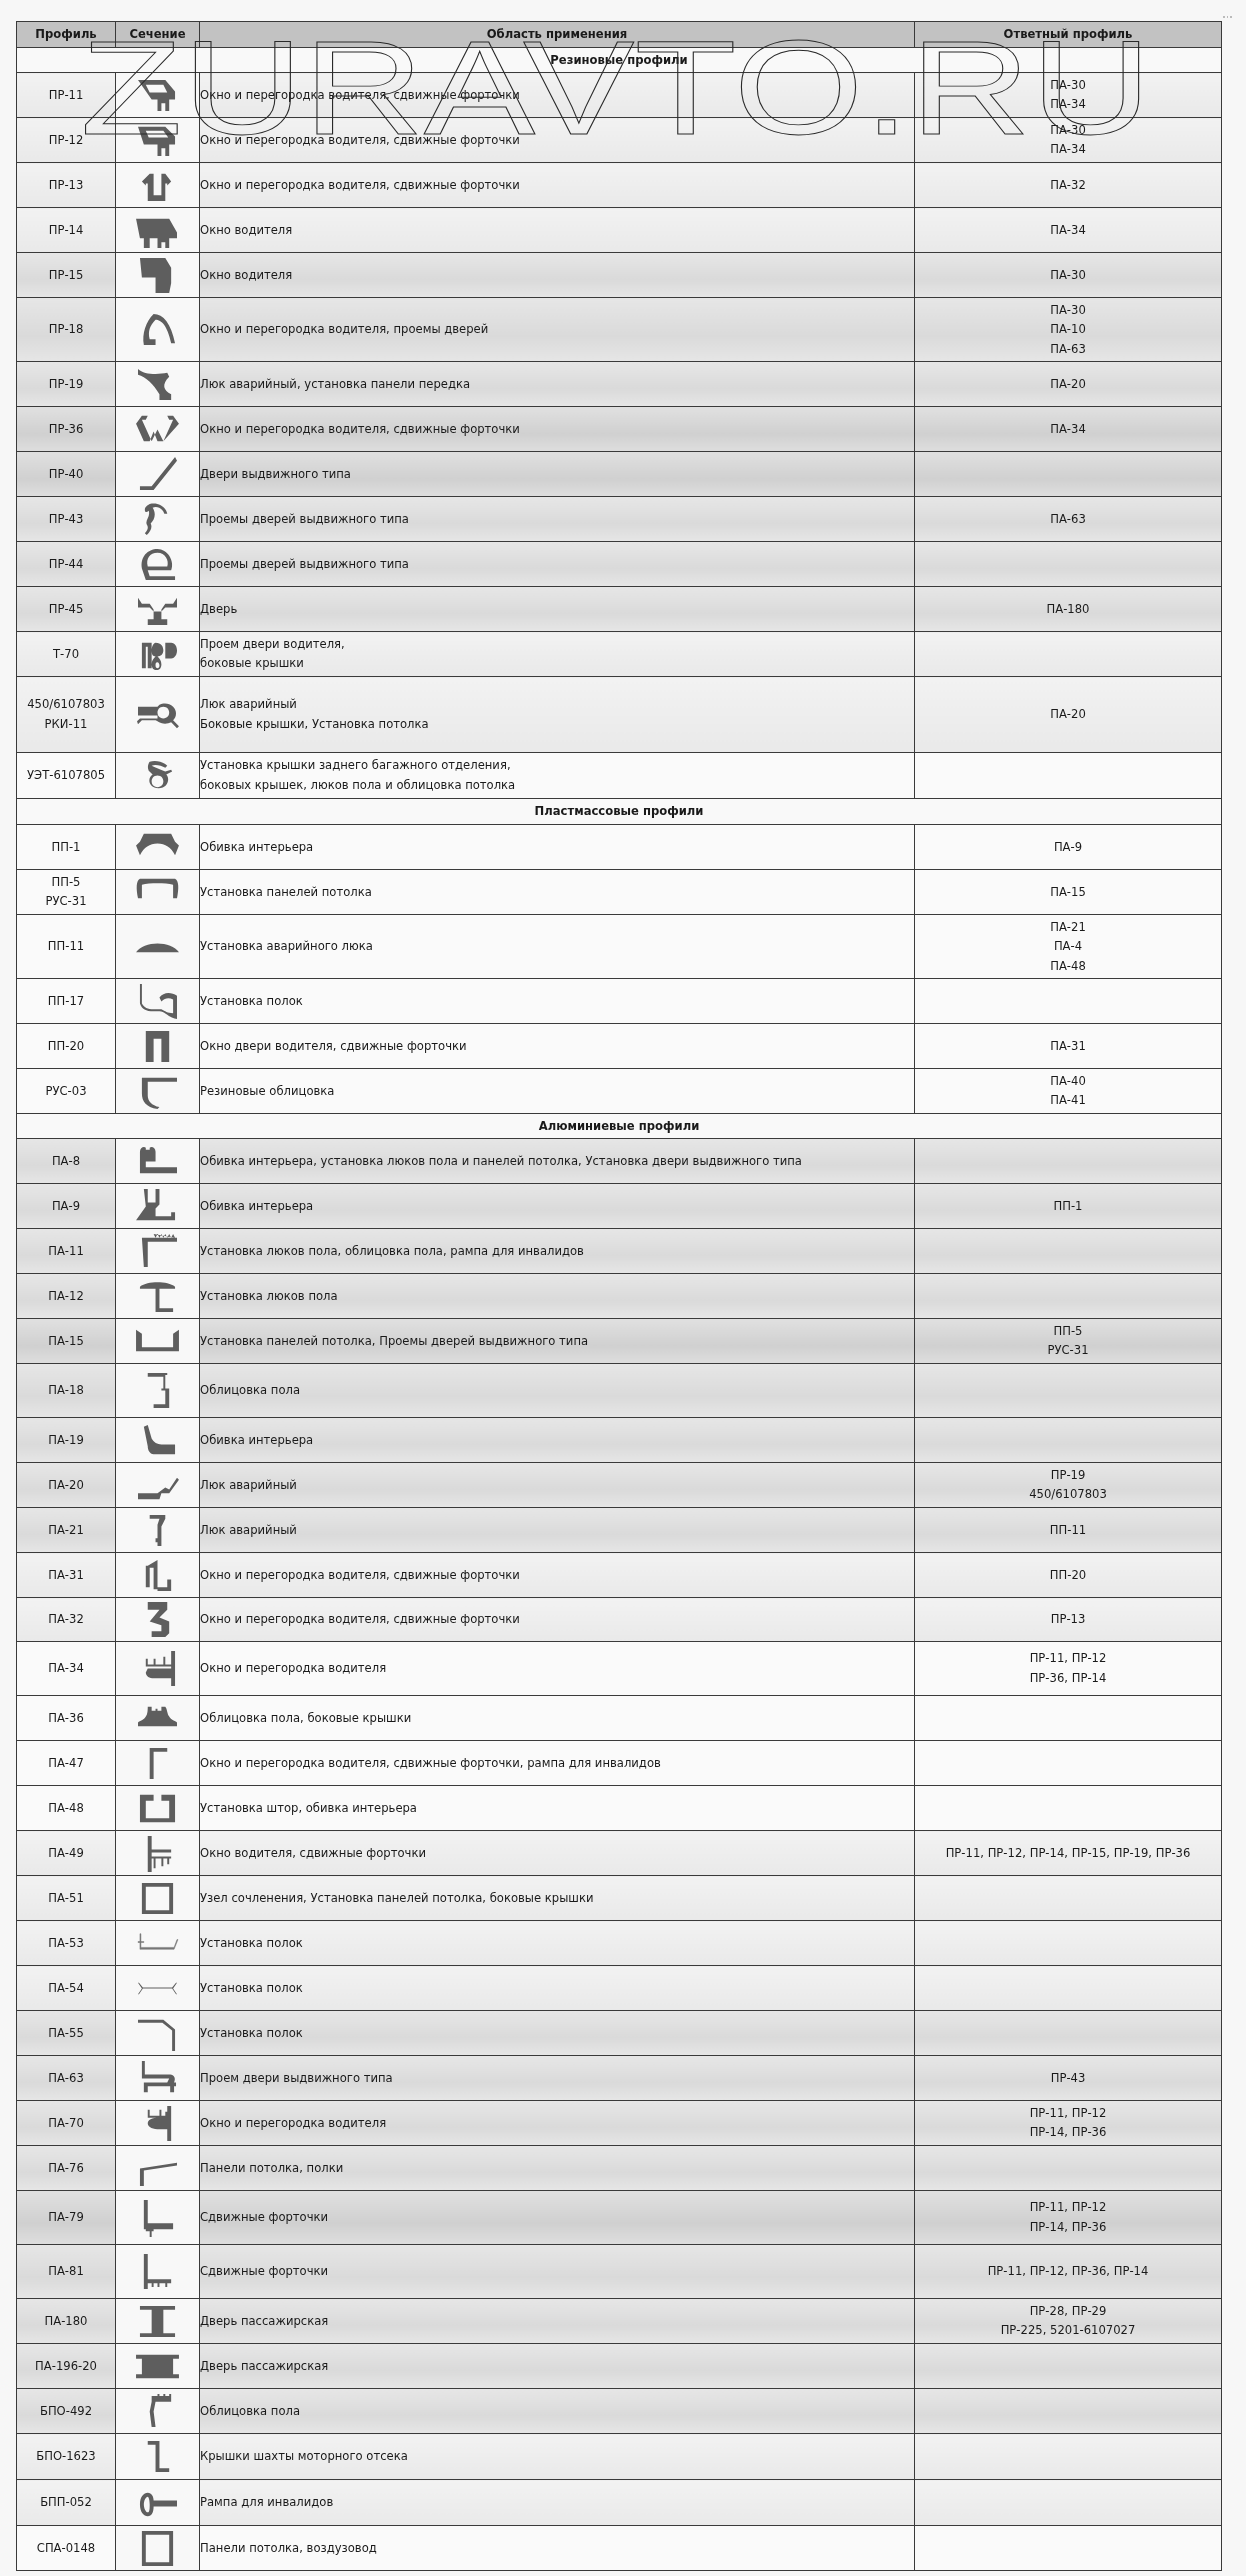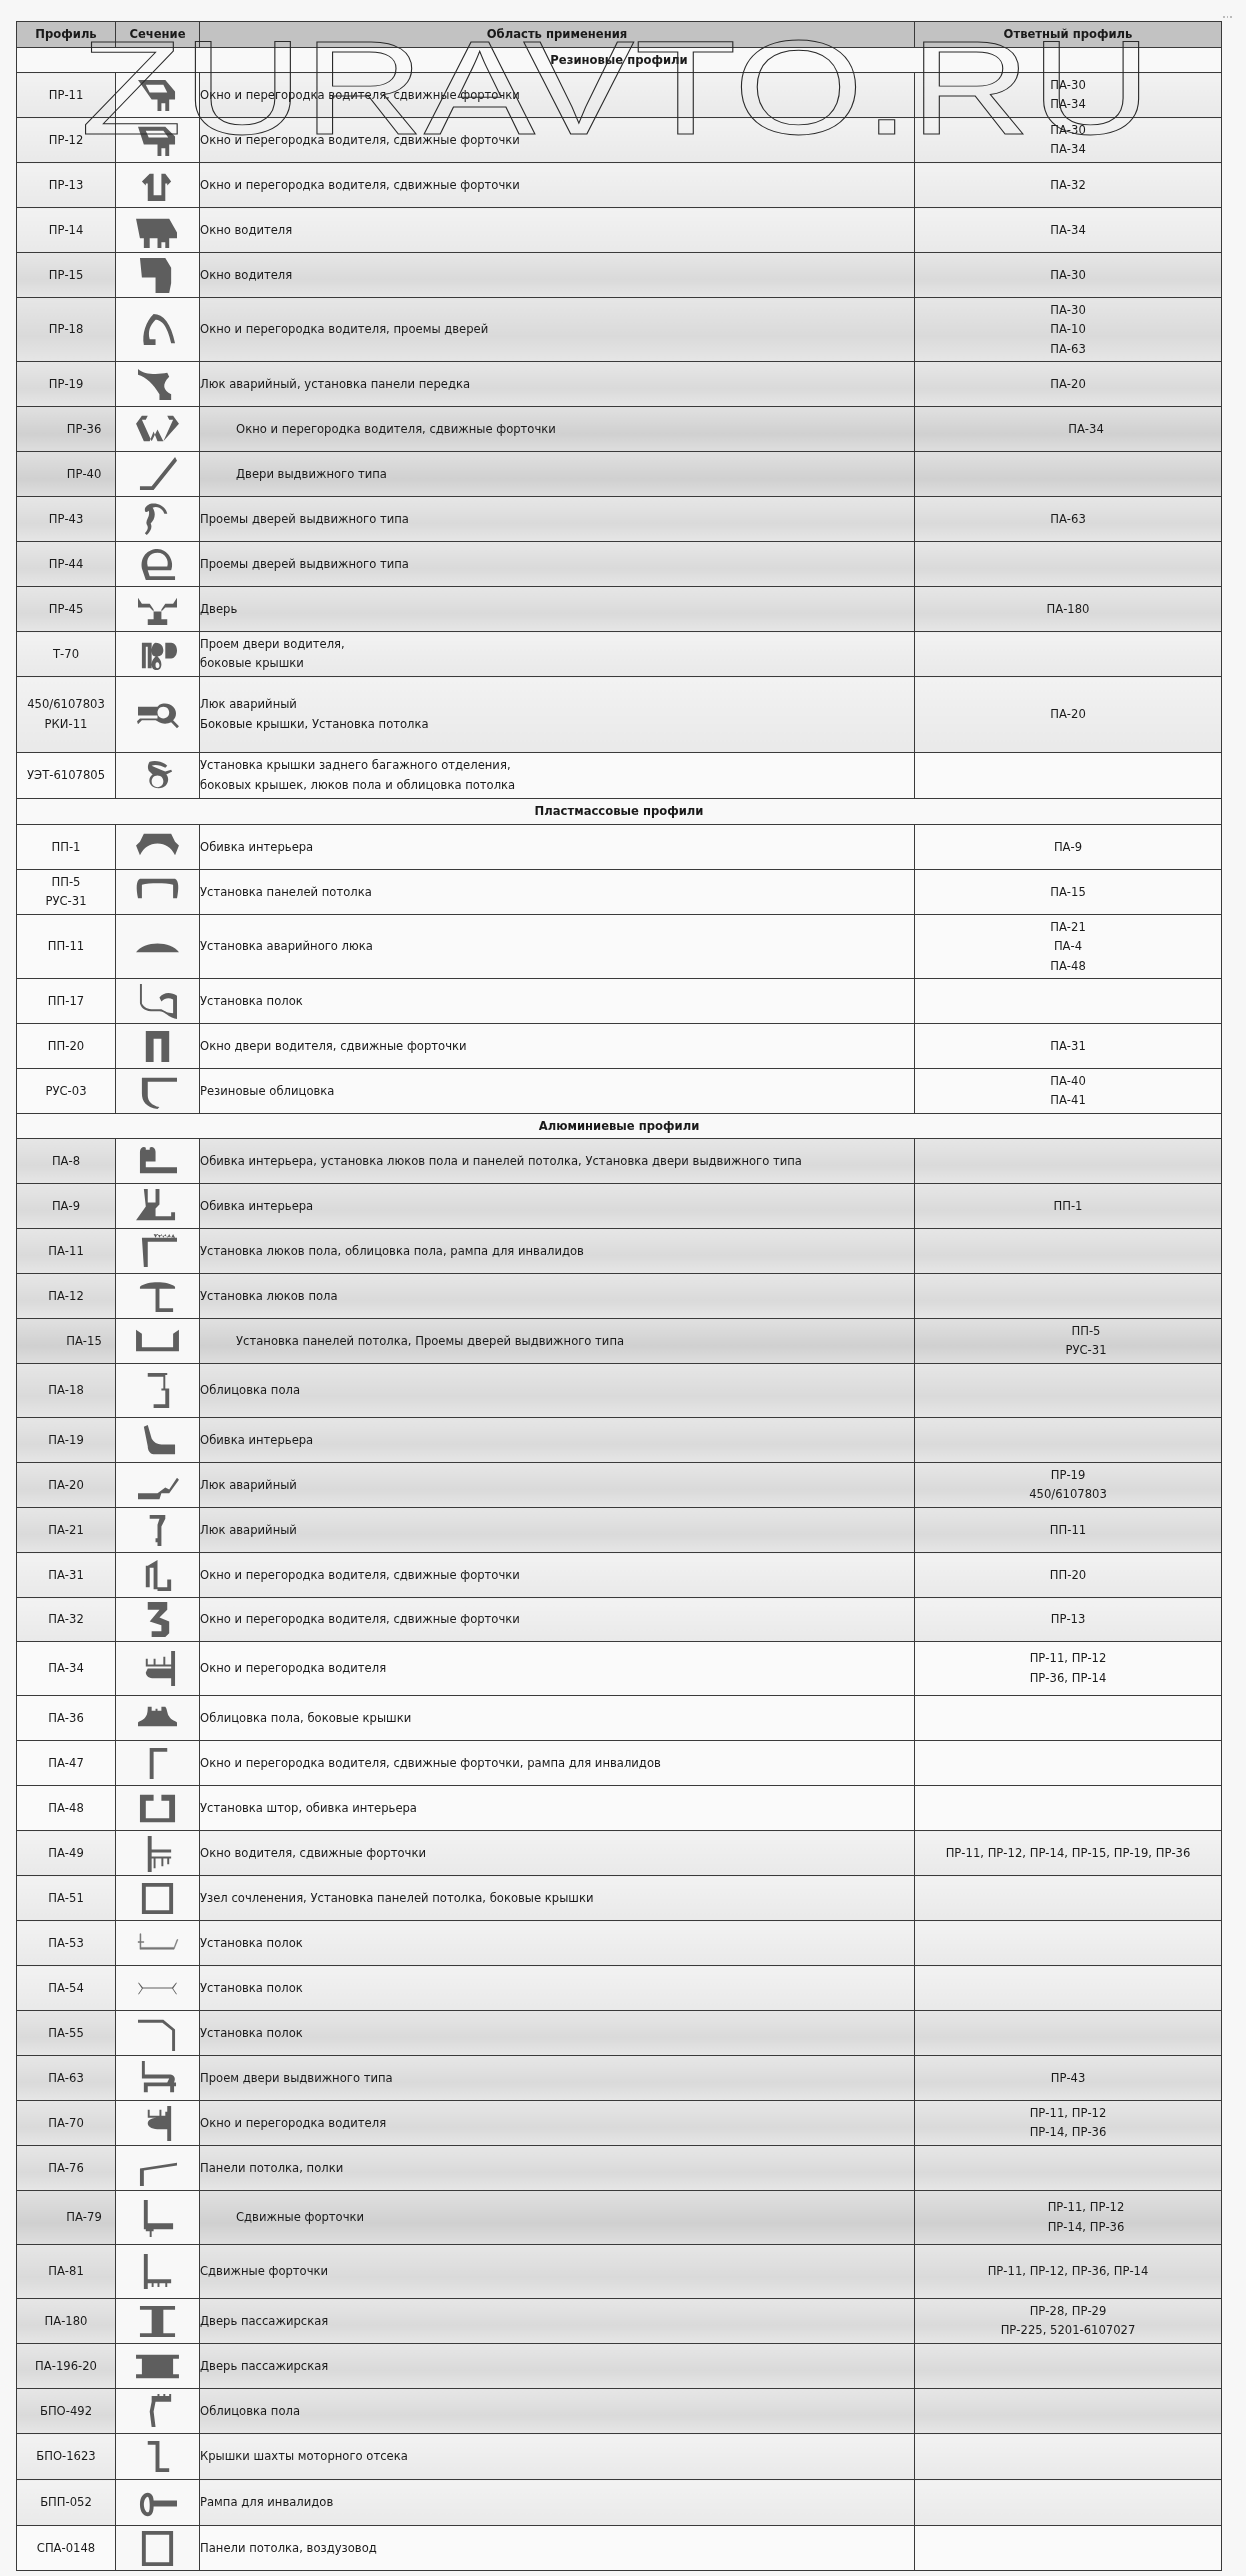--- a/index.html
+++ b/index.html
@@ -25,21 +25,21 @@
   tr.section td { font-weight: bold; text-align: center; background: #f9f9f9; margin-top: 12px; }
   td.code { text-align: center; }
   td.icon { background: #f8f8f8; text-align: center; vertical-align: middle; }
   td.icon svg { display: block; margin: 0 auto; }
   td.app { text-align: left; padding-left: 1.8px; }
   td.mate { text-align: center; }
   .line { display: block; white-space: nowrap; }
   tr.t0 td:not(.icon) { background: #fafafa; }
   tr.t1 td:not(.icon) { background: linear-gradient(#f2f2f2, #e9e9e9); }
   tr.t2 td:not(.icon) { background: linear-gradient(#e6e6e6, #dadada 60%, #e6e6e6); }
-  tr.t3 td:not(.icon) { background: linear-gradient(#e0e0e0, #d0d0d0 60%, #dedede); padding-left: 36px; }
+  tr.t3 td:not(.icon) { background: linear-gradient(#e0e0e0, #d0d0d0 60%, #dedede); }
   .watermark { position: absolute; left: 0; top: 0; pointer-events: none; }
 </style>
 </head>
 <body>
 
 <div class="corner-mark"><span></span><span></span><span></span></div>
 
 <table class="profiles">
   <colgroup>
       <col class="c1">

